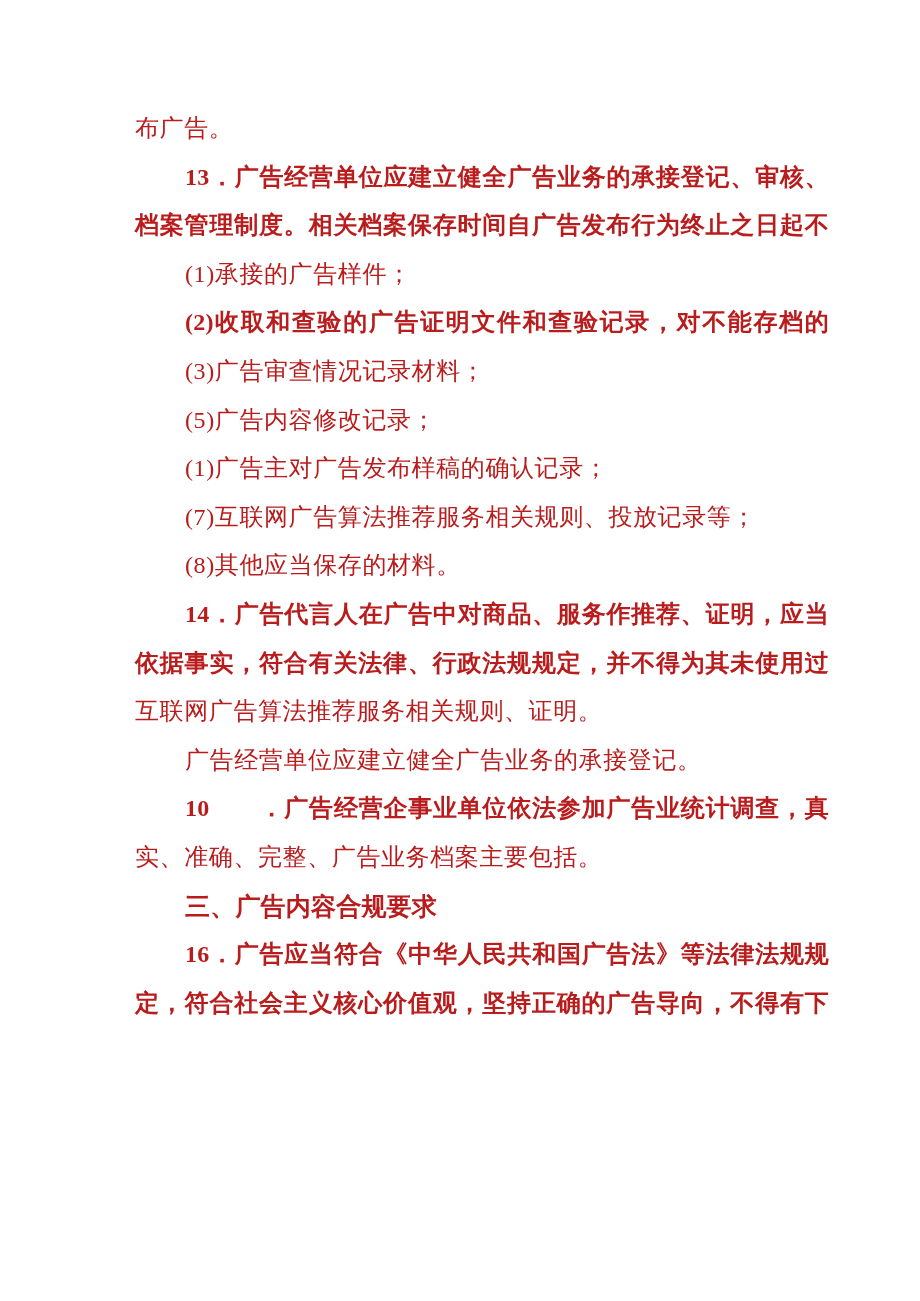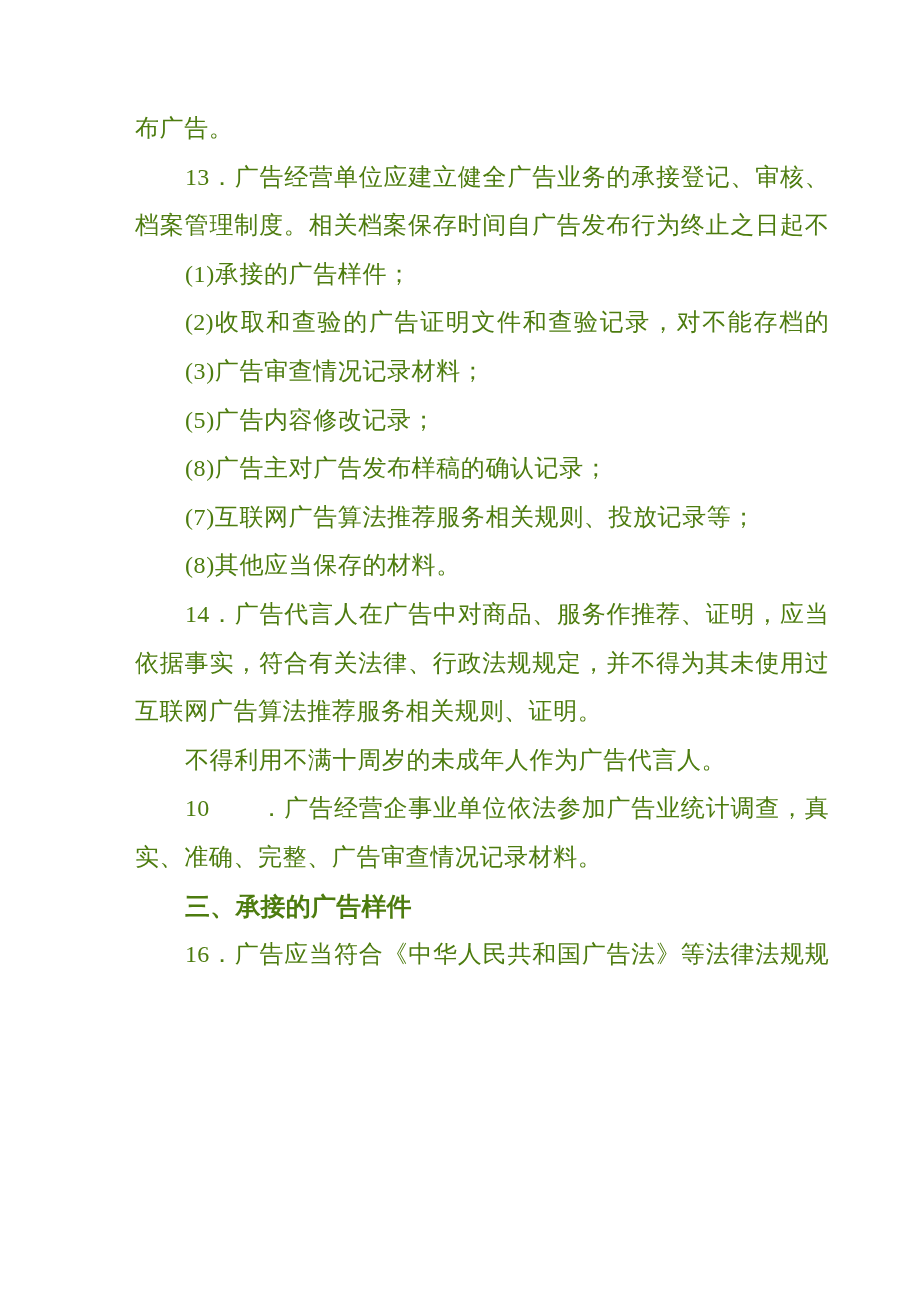--- a/index.html
+++ b/index.html
@@ -13,35 +13,36 @@
     height: 1301px;
     background: #ffffff;
     overflow: hidden;
     font-family: "Liberation Serif", "DejaVu Serif", serif;
   }
   .textblock {
     position: absolute;
     left: 135px;
     top: 104px;
     width: 694px;
-    color: #4d7c0f;
+    color: #b91c1c;
   }
   .line {
     height: 48.6px;
     line-height: 48.6px;
     font-size: 24px;
     letter-spacing: 0.6px;
     white-space: pre;
     overflow: visible;
   }
   .line.fill {
     white-space: normal;
     text-align: justify;
     text-align-last: justify;
     letter-spacing: 0.2px;
+    font-weight: bold;
   }
   .line.indent {
     padding-left: 50px;
   }
   .line.heading {
     font-family: "Liberation Sans", "DejaVu Sans", sans-serif;
     font-weight: bold;
     font-size: 25px;
     letter-spacing: 0.2px;
   }
@@ -51,25 +52,26 @@
 
 <div class="page">
   <div class="textblock">
       <div class="line">布广告。</div>
       <div class="line fill indent">13．广告经营单位应建立健全广告业务的承接登记、审核、</div>
       <div class="line fill">档案管理制度。相关档案保存时间自广告发布行为终止之日起不</div>
       <div class="line indent">(1)承接的广告样件；</div>
       <div class="line fill indent">(2)收取和查验的广告证明文件和查验记录，对不能存档的</div>
       <div class="line indent">(3)广告审查情况记录材料；</div>
       <div class="line indent">(5)广告内容修改记录；</div>
-      <div class="line indent">(8)广告主对广告发布样稿的确认记录；</div>
+      <div class="line indent">(1)广告主对广告发布样稿的确认记录；</div>
       <div class="line indent">(7)互联网广告算法推荐服务相关规则、投放记录等；</div>
       <div class="line indent">(8)其他应当保存的材料。</div>
       <div class="line fill indent">14．广告代言人在广告中对商品、服务作推荐、证明，应当</div>
       <div class="line fill">依据事实，符合有关法律、行政法规规定，并不得为其未使用过</div>
       <div class="line">互联网广告算法推荐服务相关规则、证明。</div>
-      <div class="line indent">不得利用不满十周岁的未成年人作为广告代言人。</div>
+      <div class="line indent">广告经营单位应建立健全广告业务的承接登记。</div>
       <div class="line fill indent">10　　．广告经营企事业单位依法参加广告业统计调查，真</div>
-      <div class="line">实、准确、完整、广告审查情况记录材料。</div>
-      <div class="line indent heading">三、承接的广告样件</div>
+      <div class="line">实、准确、完整、广告业务档案主要包括。</div>
+      <div class="line indent heading">三、广告内容合规要求</div>
       <div class="line fill indent">16．广告应当符合《中华人民共和国广告法》等法律法规规</div>
+      <div class="line fill">定，符合社会主义核心价值观，坚持正确的广告导向，不得有下</div>
     </div>
 </div>
 
 </body></html>

